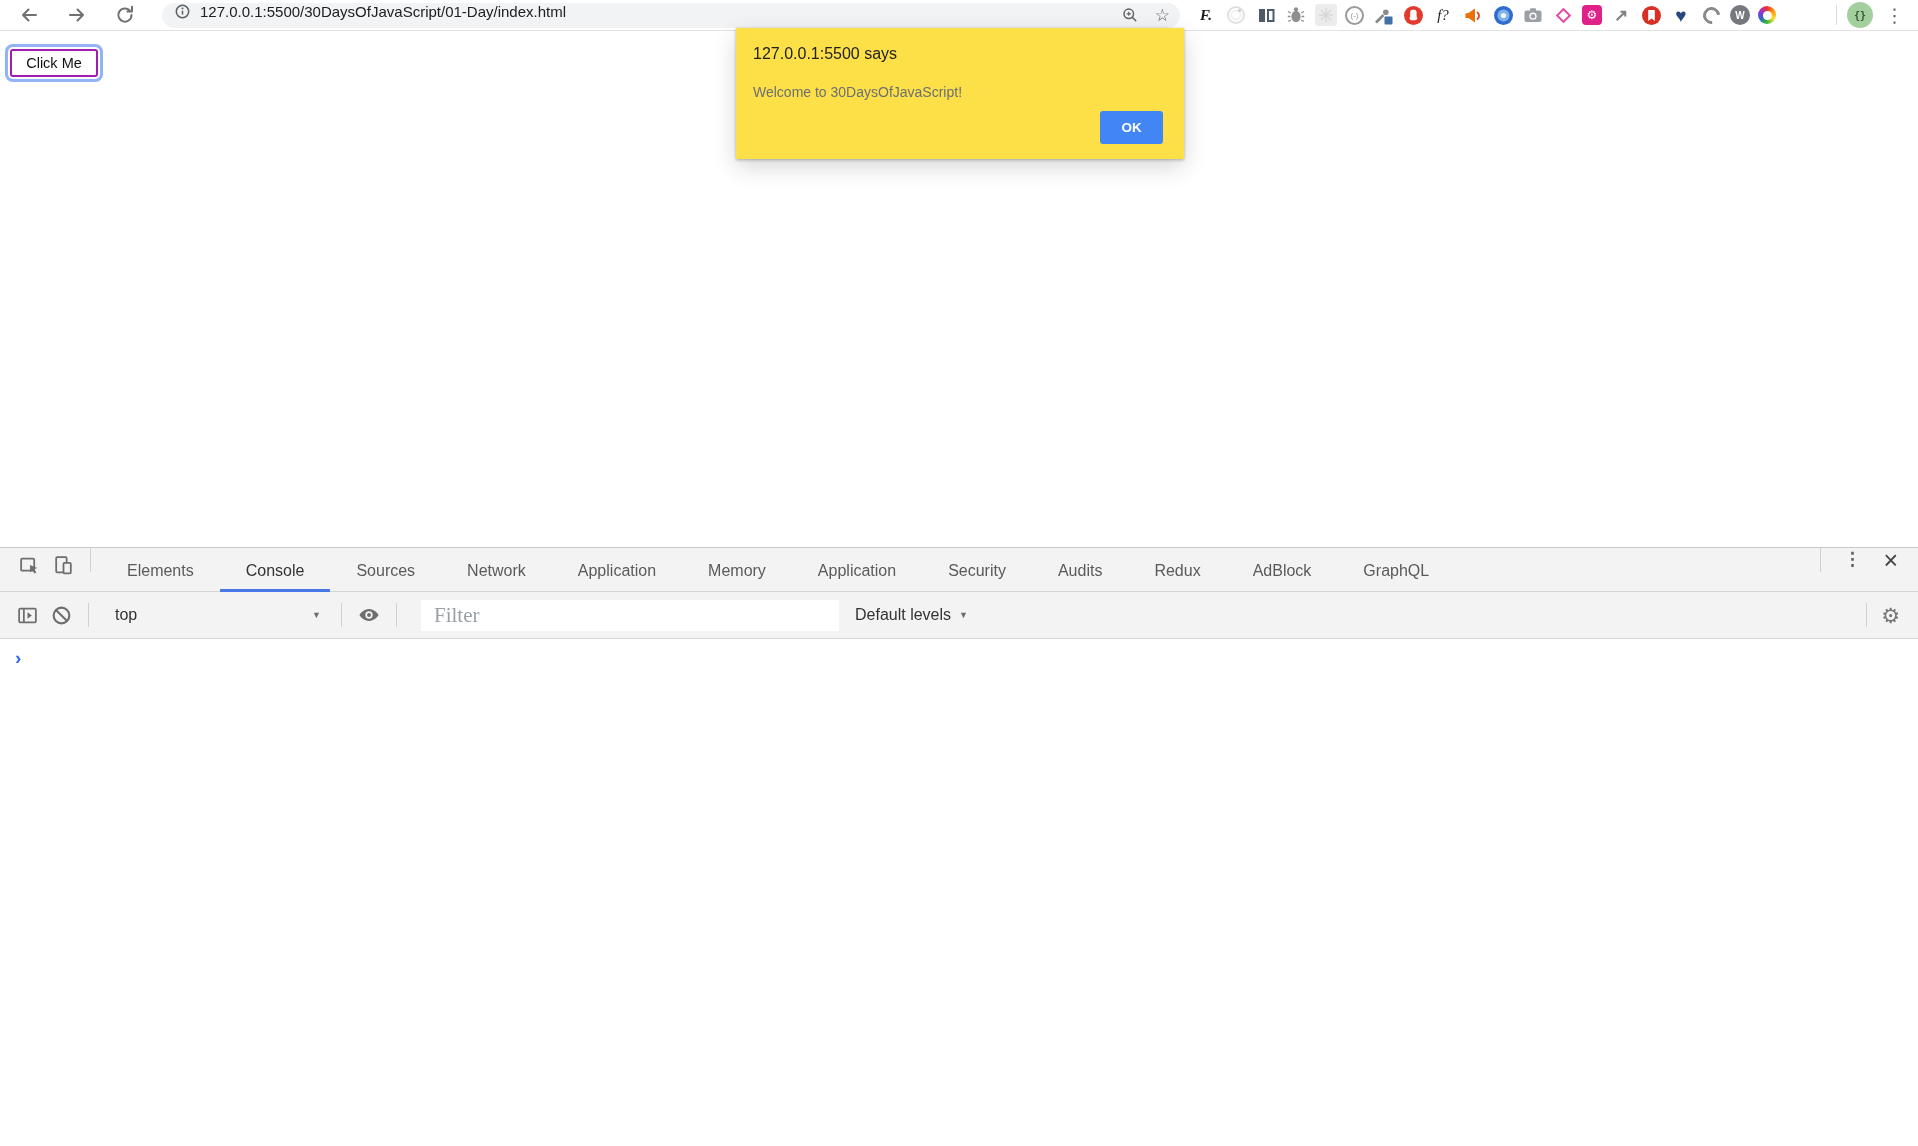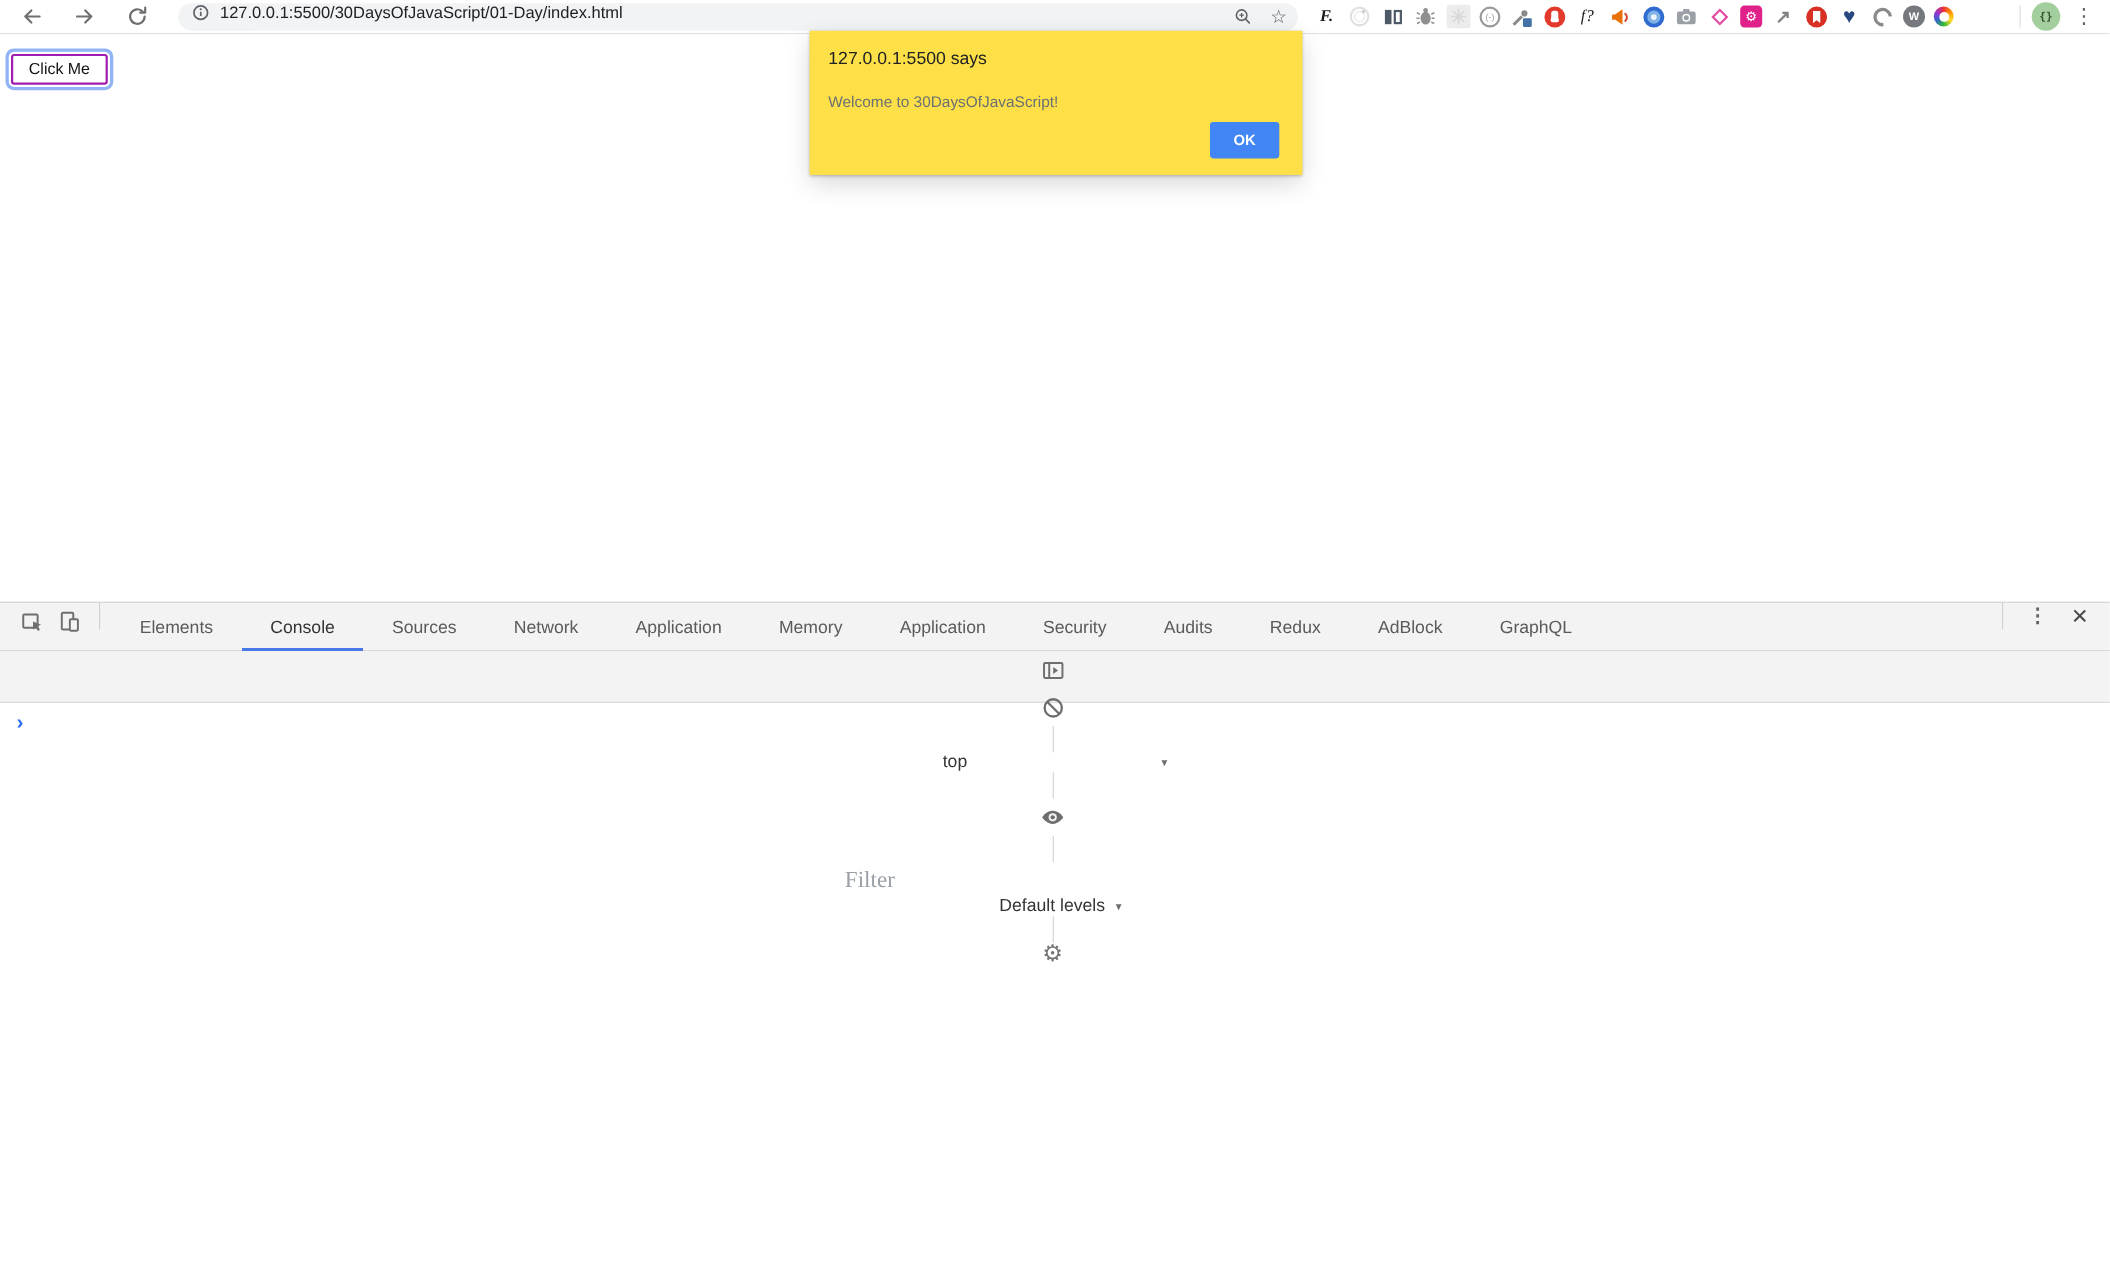--- a/index.html
+++ b/index.html
@@ -44,21 +44,21 @@
   
   .devtools { position:absolute; top:547px; left:0; width:1918px; bottom:0; background:#fff; border-top:1px solid #c9c9c9; }
   .dt-tabbar { height:44px; background:#f3f3f3; border-bottom:1px solid #d4d4d4; display:flex; align-items:flex-start; padding:0 14px 0 12px; }
   .dt-icon { width:34px; height:34px; display:flex; align-items:center; justify-content:center; color:#6e6e6e; flex:0 0 auto; }
   .vsep { width:1px; height:24px; background:#d0d0d0; margin:0 10px; flex:0 0 auto; }
   .dt-tab { padding:0 26px; height:44px; line-height:46px; font-size:16px; color:#5a5a5a; flex:0 0 auto; }
   .dt-tab.active { color:#333; box-shadow:inset 0 -3px 0 #4878e8; }
   .dt-kebab { font-size:18px; font-weight:bold; color:#5f6368; padding:0 12px; }
   .dt-close { font-size:25px; color:#454545; padding:0 6px 2px 10px; line-height:1; }
 
-  .dt-toolbar { height:47px; background:#f3f3f3; border-bottom:1px solid #d7d7d7; display:flex; align-items:center; padding:0 14px 0 10px;flex-direction:column; }
+  .dt-toolbar { height:47px; background:#f3f3f3; border-bottom:1px solid #d7d7d7; display:flex; align-items:center; padding:0 14px 0 10px; }
   .ctx { width:232px; display:flex; justify-content:space-between; align-items:center; padding:0 10px 0 16px; font-size:16px; color:#333; flex:0 0 auto; }
   .tri { font-size:9px; color:#6e6e6e; }
   .filter { width:418px; height:31px; border:none; background:#fff; margin-left:14px; padding:0 13px; font-size:21px; color:#14532d; font-family:Liberation Serif, serif; flex:0 0 auto; }
   .filter::placeholder { color:#9aa0a6; }
   .levels { margin-left:16px; display:flex; align-items:center; gap:8px; font-size:16px; color:#333; flex:0 0 auto; }
   .dt-gear { font-size:21px; color:#757575; line-height:1; padding:0 4px; }
 
   .log-row { height:37px; border-bottom:1px solid #efefef; display:flex; align-items:center; font-family:"DejaVu Sans Mono",monospace; font-size:15px; }
   .log-text { padding-left:33px; color:#262626; }
   .log-src { margin-left:auto; padding-right:22px; color:#4c4c4c; text-decoration:underline; cursor:pointer; }

